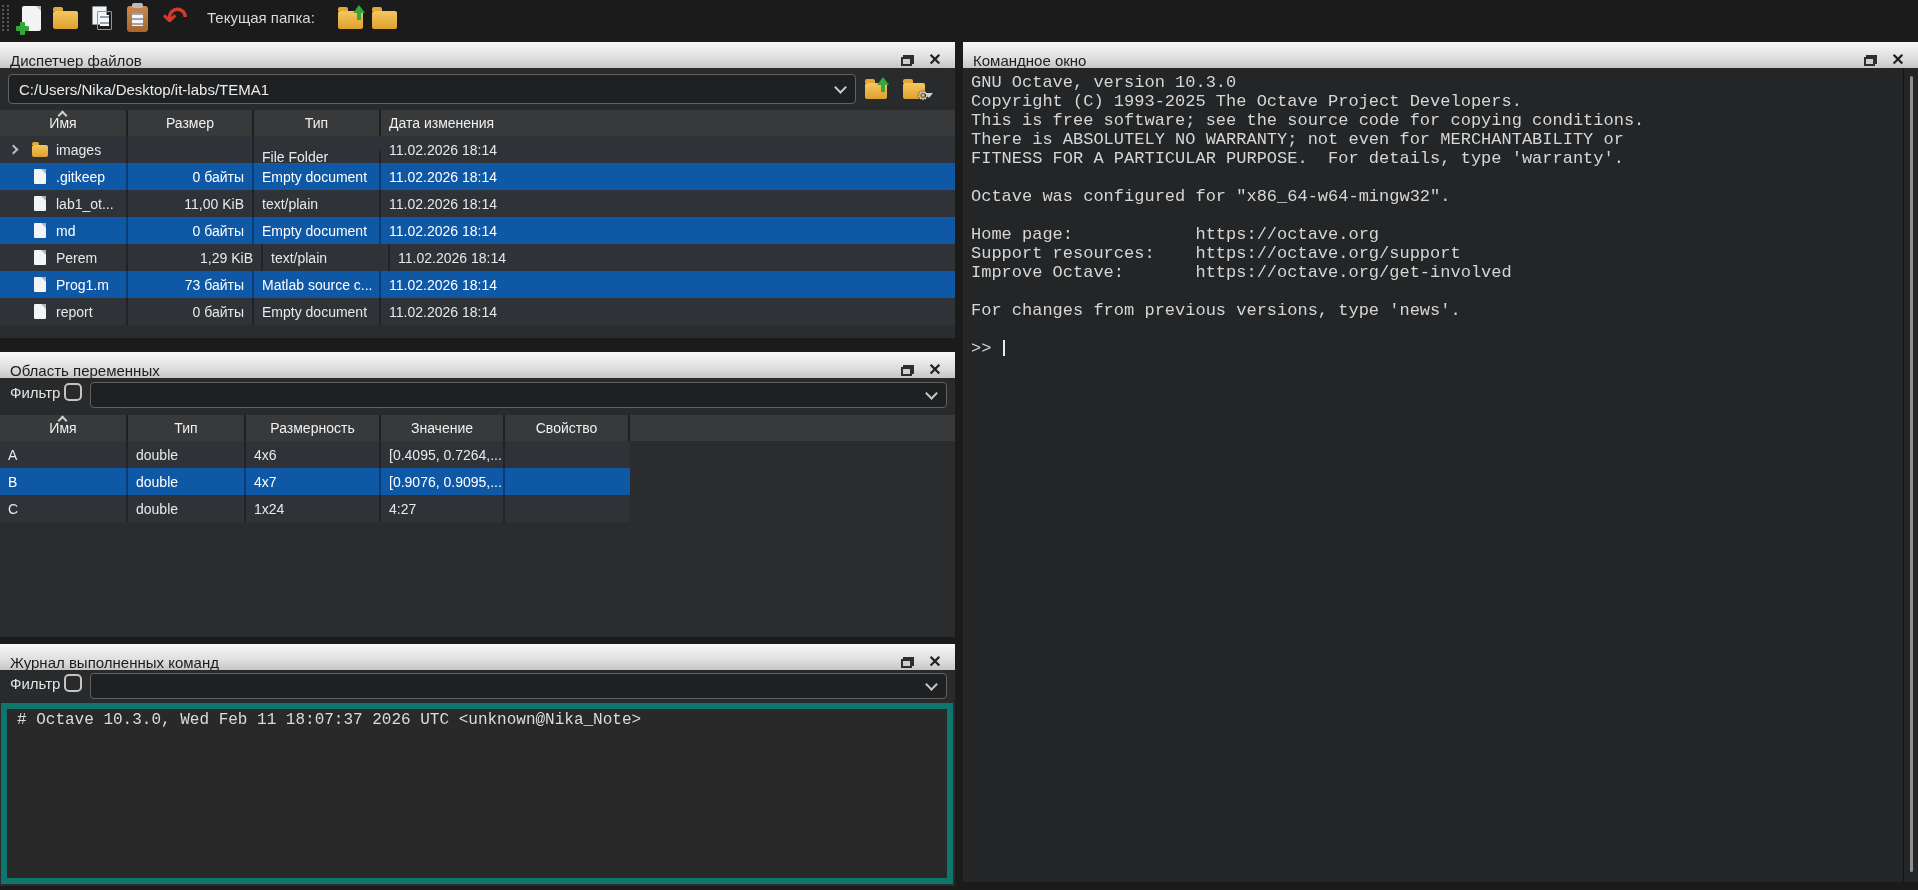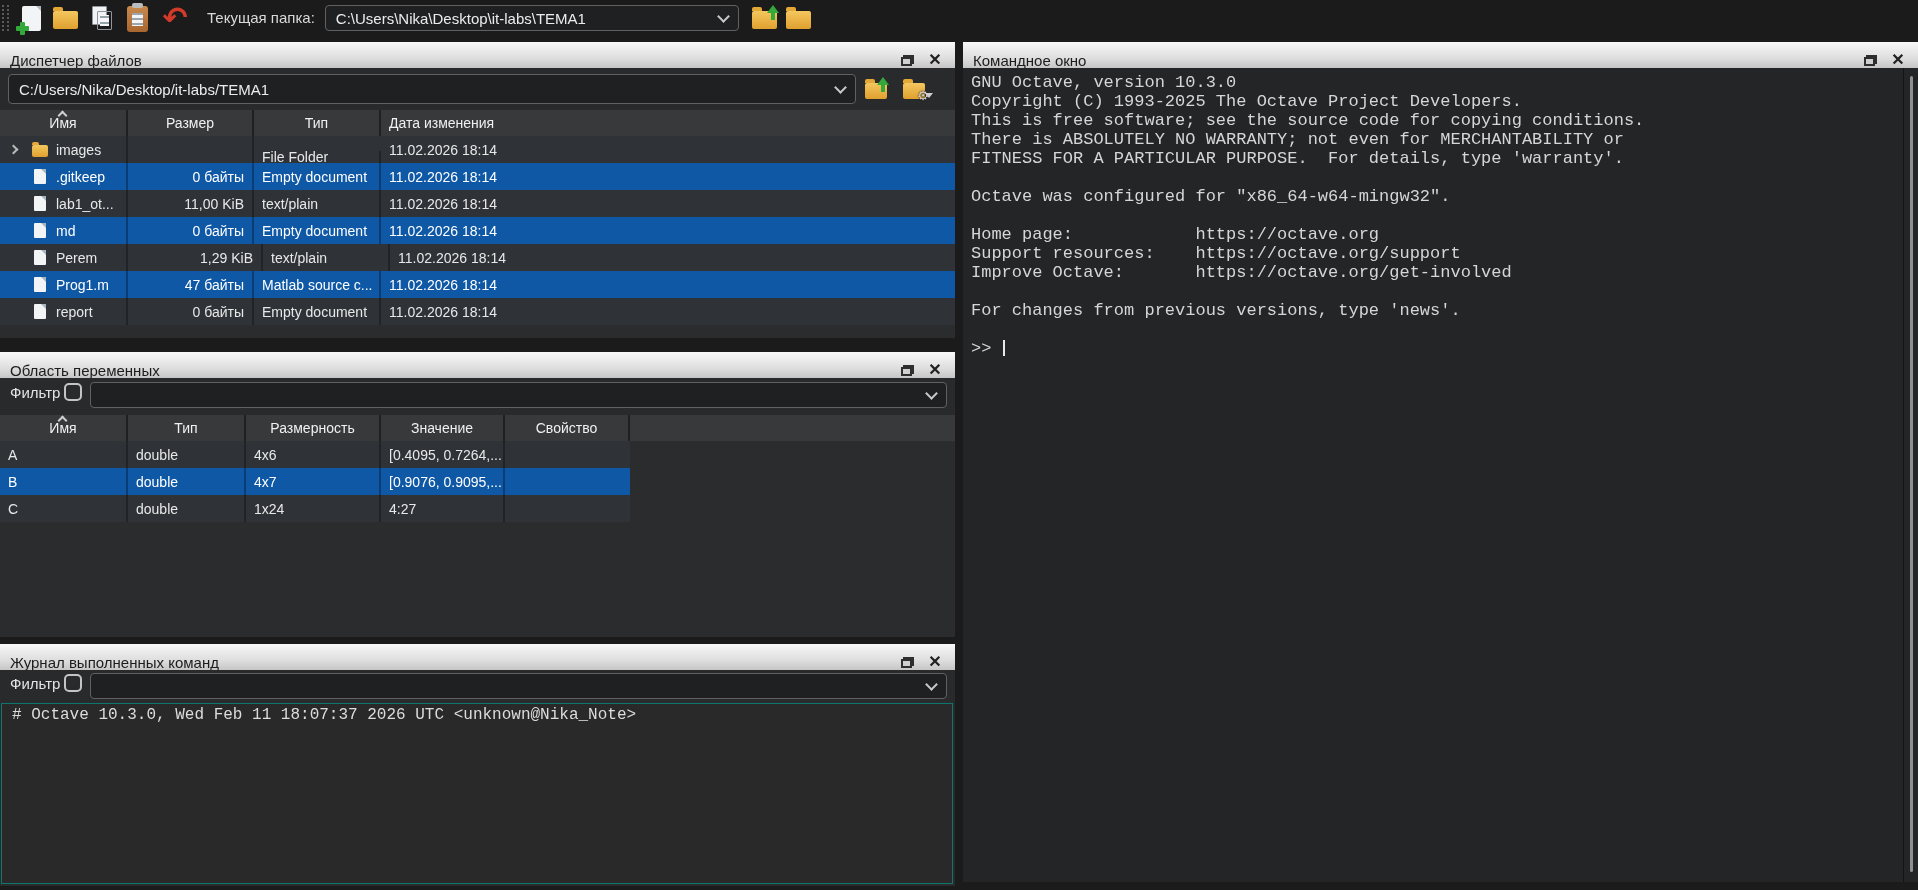--- a/index.html
+++ b/index.html
@@ -111,21 +111,21 @@
   .fi-file::before { content:""; position:absolute; top:0; right:0; width:0; height:0;
                      border-top:5px solid #aab6bf; border-left:5px solid transparent; }
 
   
   .filterrow { position:absolute; left:0; right:0; height:30px;padding-left:17px; }
   .flt-label { position:absolute; left:10px; top:4px; font-size:15px; color:#e3e3e3; }
   .flt-check { position:absolute; left:64px; top:3px; width:18px; height:18px;
                border:2px solid #c4c4c4; border-radius:5px; background:transparent; }
 
   
-  .histbox { position:absolute; left:1px; right:2px; border:1px solid #0f766e; background:#292929; }
+  .histbox { position:absolute; left:1px; right:2px; border:6px solid #0f766e; background:#292929; }
   .hrow { height:22px; line-height:22px; font-family:"Liberation Mono", monospace;
           font-size:16px; color:#dcdcdc; padding-left:10px; white-space:pre; }
   .hrow.sel { background:#0e58a6; color:#fff; }
 
   
   .cw-pre { position:absolute; left:8px; top:5px; font-family:"Liberation Mono", monospace;
             font-size:17px; line-height:19px; color:#d6d6d6; white-space:pre; }
   .promptline { font-family:"Liberation Mono", monospace; }
   .cursor { display:inline-block; width:2px; height:16px; background:#e8e8e8;
             vertical-align:-3px; margin-left:1px; }
@@ -160,24 +160,20 @@
         <span class="clip"></span>
           <span class="page"></span>
       </span>
     </div>
     <div class="tbtn" style="margin-left:4px">
       <span class="ic-undo"></span>
     </div>
 
     <span class="tb-label">Текущая папка:</span>
 
-    <div class="combo" style="position:relative; width:414px; height:26px;">
-      <span style="overflow:hidden; white-space:nowrap;">C:\Users\Nika\Desktop\it-labs\TEMA1</span>
-      <span class="chev"></span>
-    </div>
 
     <div class="tbtn" style="margin-left:10px">
       <span class="ic-folder">
         <span class="up-arrow">
             <span class="head"></span>
             <span class="stem"></span>
           </span>
       </span>
     </div>
     <div class="tbtn">
@@ -272,21 +268,21 @@
             <div class="cell r" style="width: 126px; margin-left: 9px;">1,29 KiB</div>
             <div class="cell l" style="width: 127px;">text/plain</div>
             <div class="cell l last" style="flex: 1 1 0%;">11.02.2026 18:14</div>
           </div>
           <div class="trow sel">
             <div class="cell namecell" style="width: 128px;">
               <div class="exp"></div>
               <div class="fi-file"></div>
               <div>Prog1.m</div>
             </div>
-            <div class="cell r" style="width: 126px;">47 байты</div>
+            <div class="cell r" style="width: 126px;">73 байты</div>
             <div class="cell l" style="width: 127px;">Matlab source c...</div>
             <div class="cell l last" style="flex: 1 1 0%;">11.02.2026 18:14</div>
           </div>
           <div class="trow alt0">
             <div class="cell namecell" style="width: 128px;">
               <div class="exp"></div>
               <div class="fi-file"></div>
               <div>report</div>
             </div>
             <div class="cell r" style="width: 126px;">0 байты</div>

